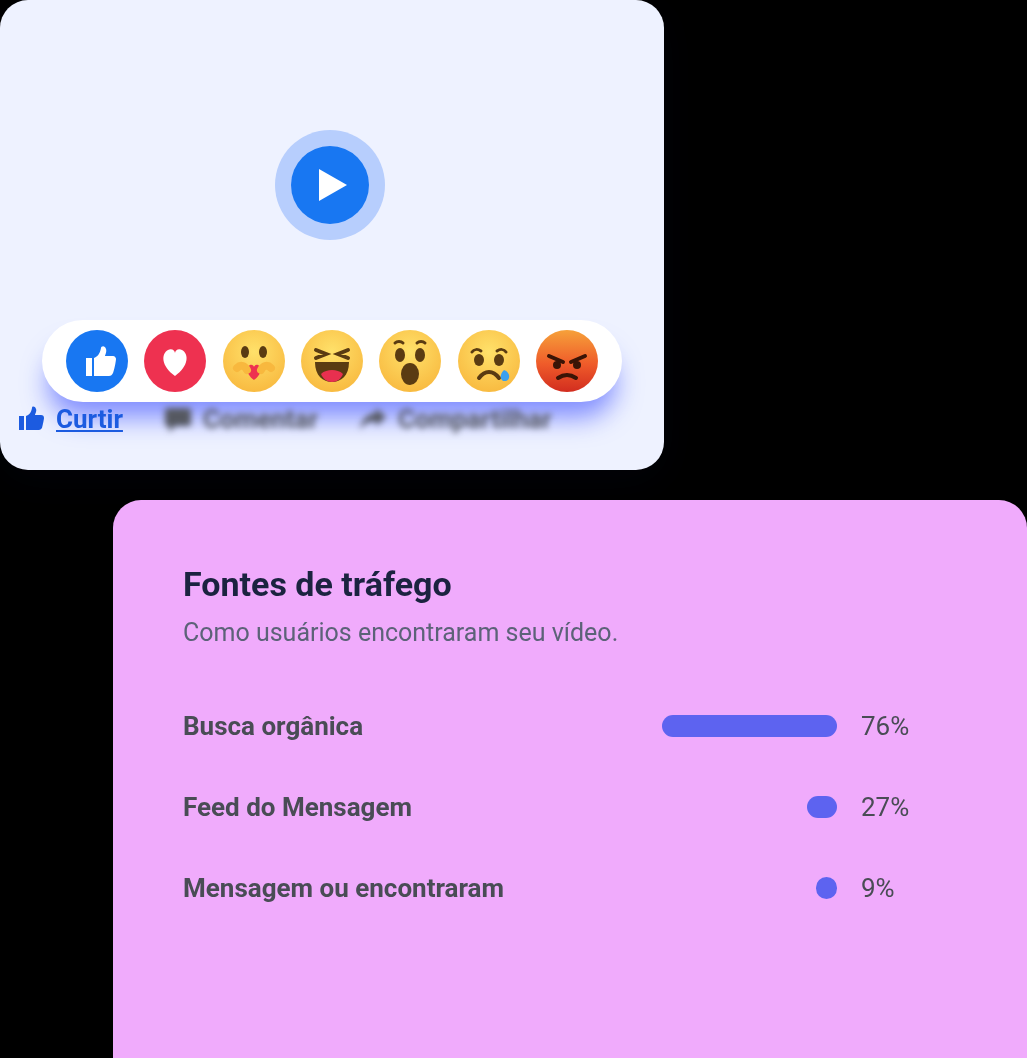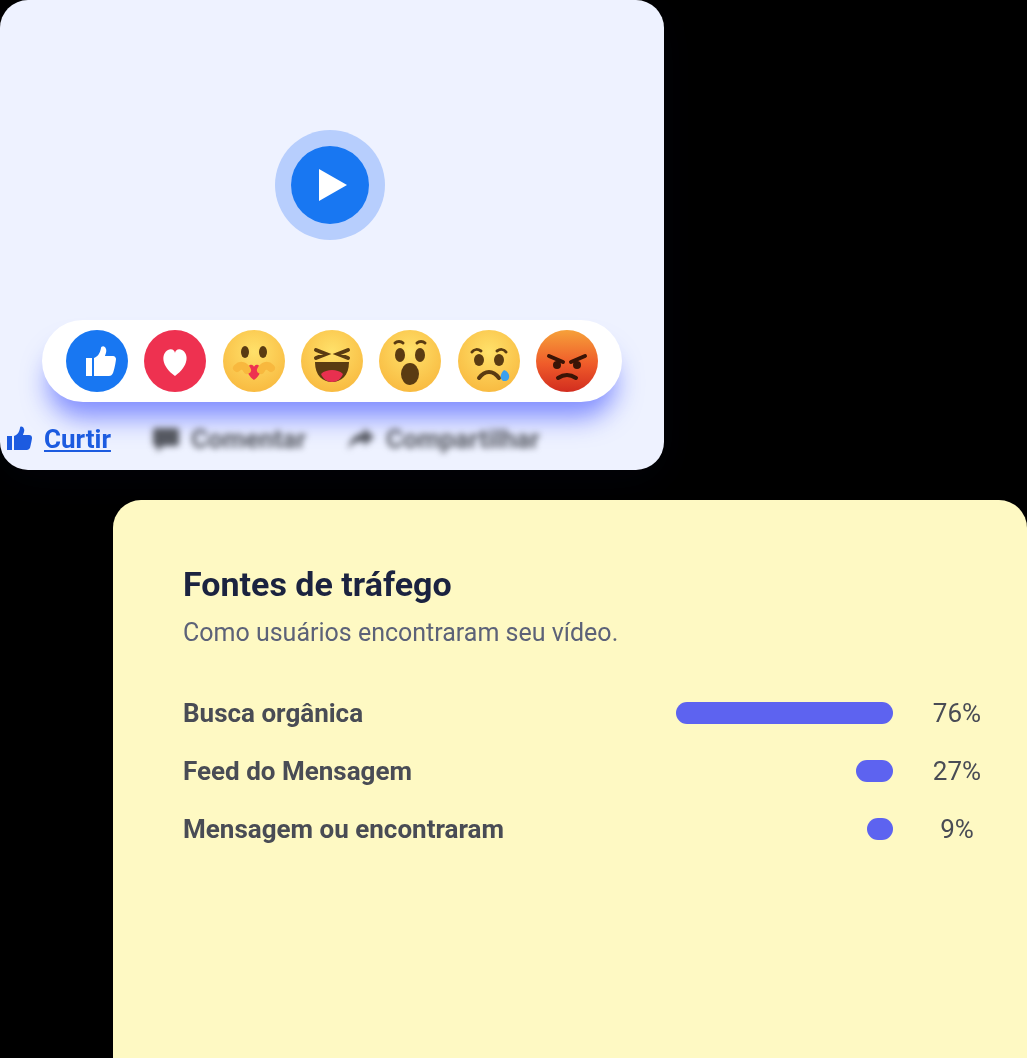--- a/index.html
+++ b/index.html
@@ -70,26 +70,26 @@
     align-items: center;
     justify-content: center;
     cursor: pointer;
   }
   .reaction svg { display: block; }
 
   
   .action-row {
     position: absolute;
     left: 0;
-    top: 424px;
+    top: 404px;
     width: 664px;
     display: flex;
     align-items: center;
     gap: 40px;
-    padding-left: 4px;
+    padding-left: 16px;
     font-size: 26px;
     font-weight: 700;
   }
   .action {
     display: flex;
     align-items: center;
     gap: 10px;
     color: #555861;
     cursor: pointer;
     filter: blur(3px);
@@ -101,36 +101,36 @@
   .action.like .lbl { text-decoration: underline; }
   .action svg { flex: none; }
 
   
   .traffic-card {
     position: absolute;
     left: 113px;
     top: 500px;
     width: 914px;
     height: 558px;
-    background: #fef9c3;
+    background: #f0abfc;
     border-radius: 28px 28px 0 0;
-    padding: 64px 30px 0 70px;
+    padding: 64px 86px 0 70px;
   }
   .traffic-title {
     font-size: 34px;
     font-weight: 700;
     color: #1b2340;
     margin-bottom: 14px;
   }
   .traffic-subtitle {
     font-size: 25px;
     color: #5c6278;
-    margin-bottom: 51px;
-  }
-  .traffic-rows { display: flex; flex-direction: column; gap: 28px; }
+    margin-bottom: 64px;
+  }
+  .traffic-rows { display: flex; flex-direction: column; gap: 51px; }
   .traffic-row {
     display: flex;
     align-items: center;
     gap: 24px;
   }
   .traffic-label {
     flex: 0 0 400px;
     font-size: 26px;
     font-weight: 700;
     color: #494c55;
@@ -144,21 +144,21 @@
     position: absolute;
     right: 0;
     top: 0;
     height: 22px;
     background: #5d63f0;
     border-radius: 14px;
     min-width: 8px;
   }
   .traffic-pct {
     flex: 0 0 80px;
-    text-align: center;
+    text-align: left;
     font-size: 26px;
     color: #494c55;
   }
 </style>
 </head>
 <body>
 
 <div class="video-card">
 
   <div class="play-button">

